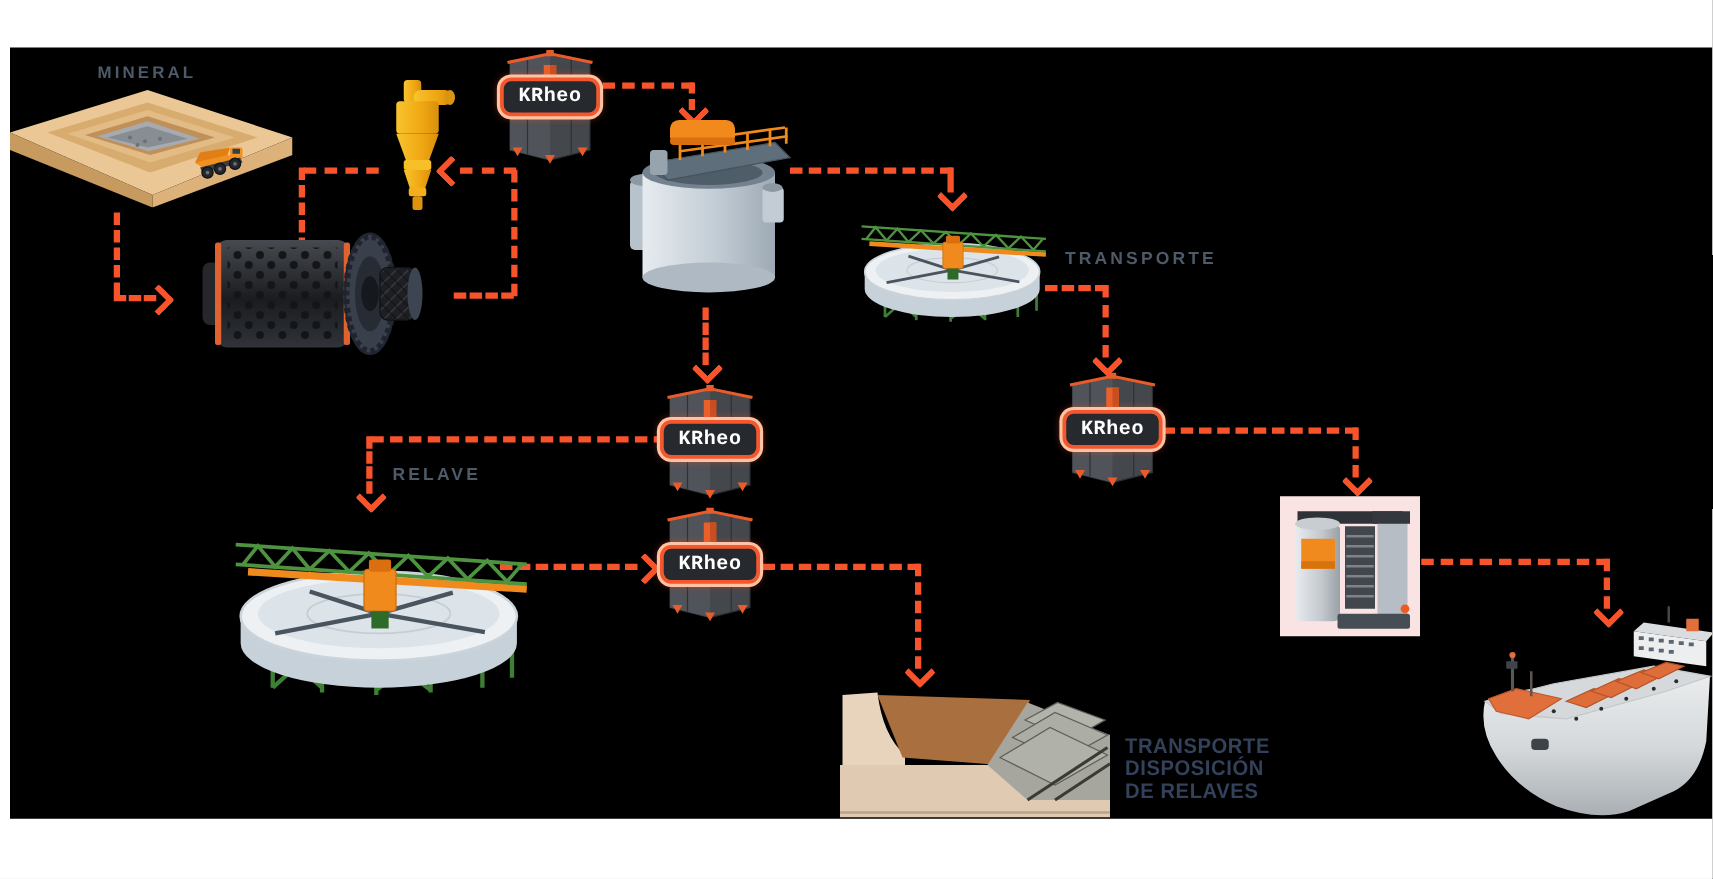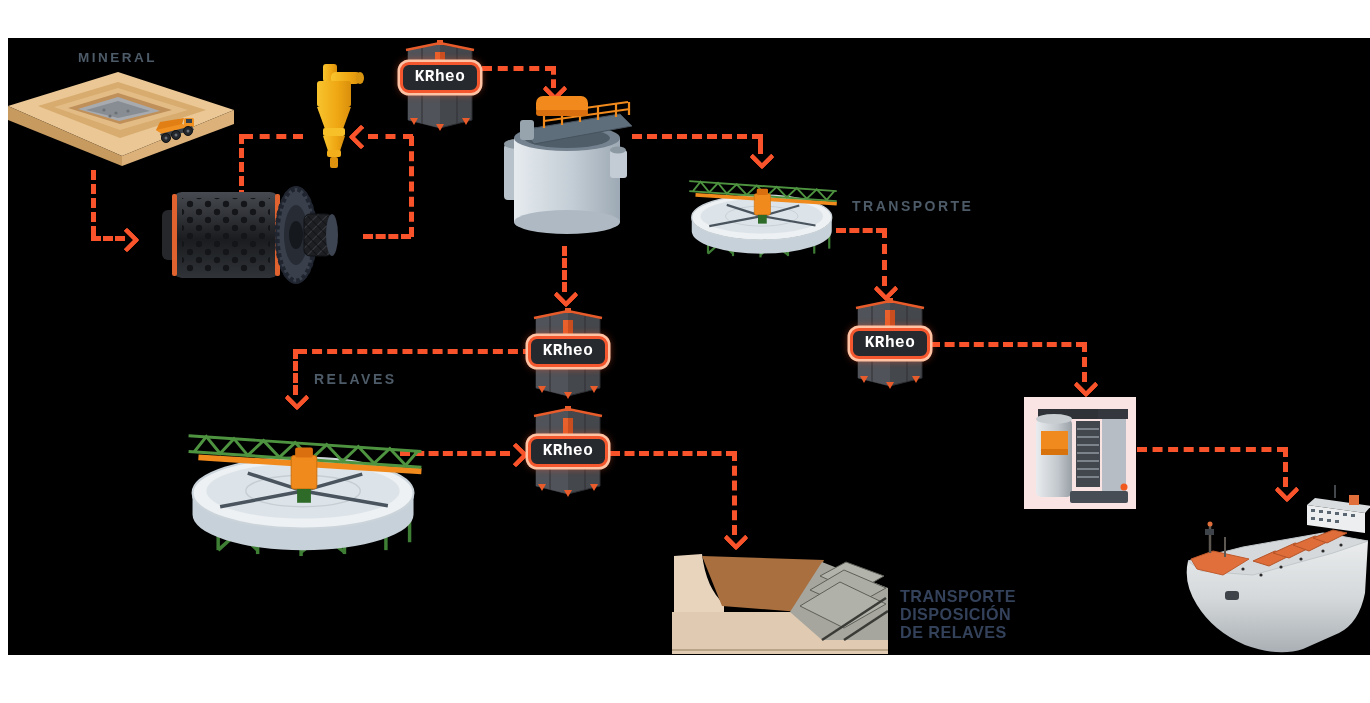--- a/index.html
+++ b/index.html
@@ -42,21 +42,21 @@
   svg{display:block;}
 </style>
 </head>
 <body>
 
 <div class="page">
   <div class="canvas-bg"></div>
 
   <div class="flow-label" style="left:78px;top:50px;font-size:13.5px;">MINERAL</div>
   <div class="flow-label" style="left:852px;top:198px;">TRANSPORTE</div>
-  <div class="flow-label" style="left:314px;top:371px;">RELAVES</div>
+  <div class="flow-label" style="left:314px;top:371px;">RELAVE</div>
 
   <div class="caption" style="left:900px;top:588px;">
     <div>TRANSPORTE</div>
     <div>DISPOSICIÓN</div>
     <div>DE RELAVES</div>
   </div>
 
   <div>
     <div class="dash-v" style="left:91px;top:170px;height:66px;"></div>
     <div class="dash-h" style="left:91px;top:236px;width:34px;"></div>

